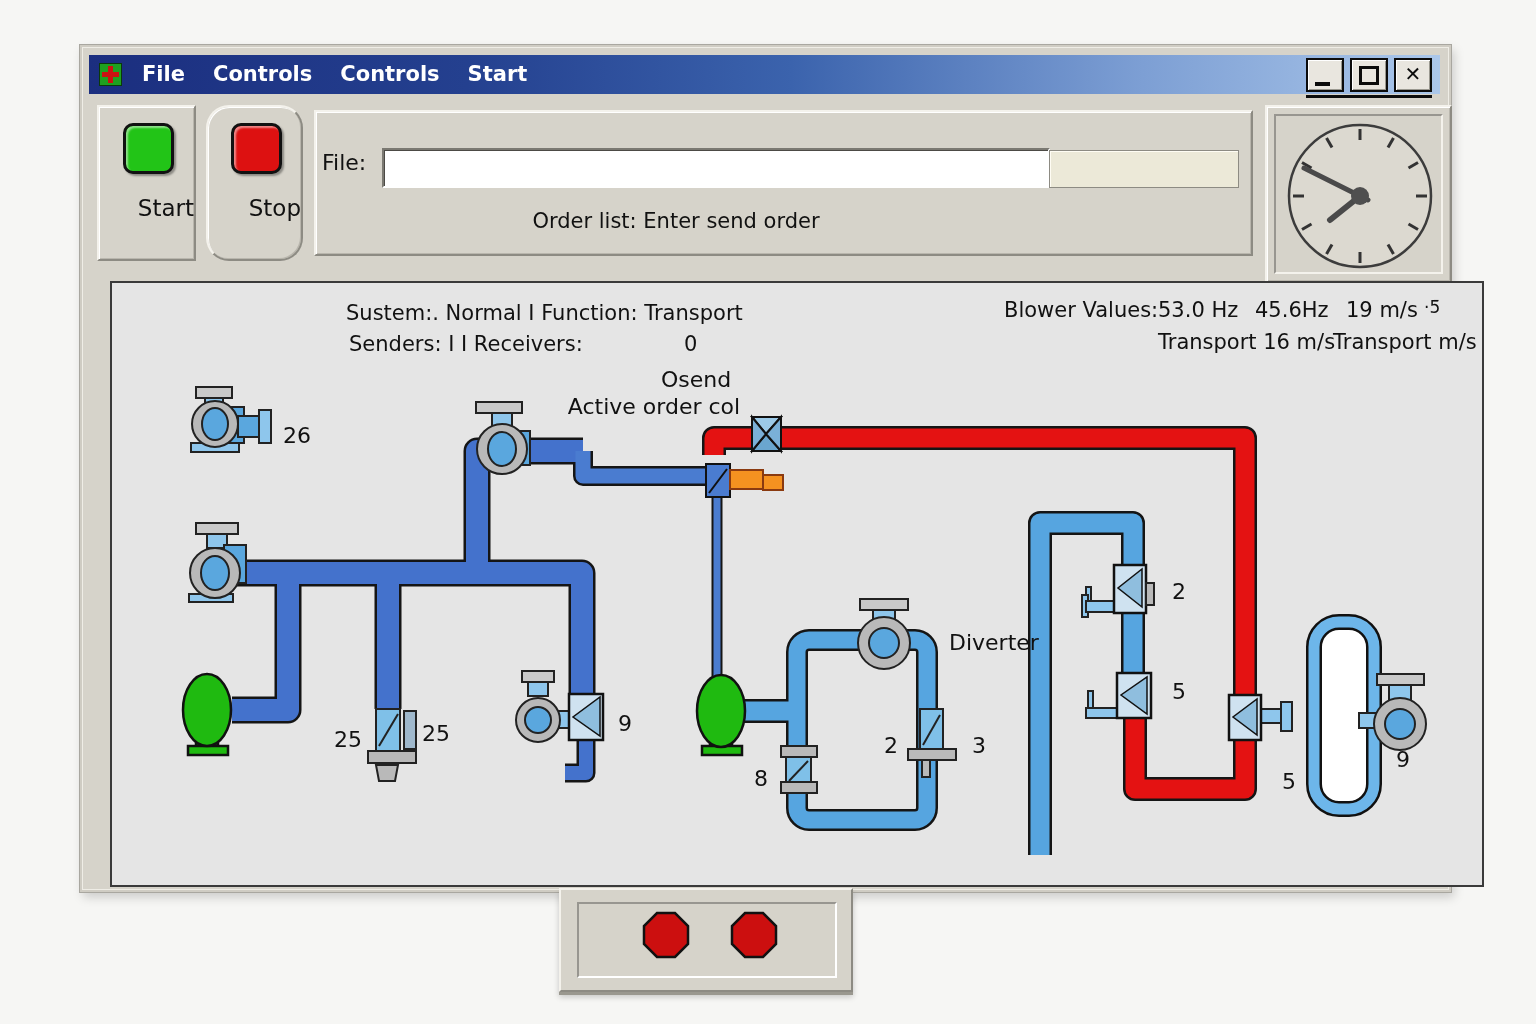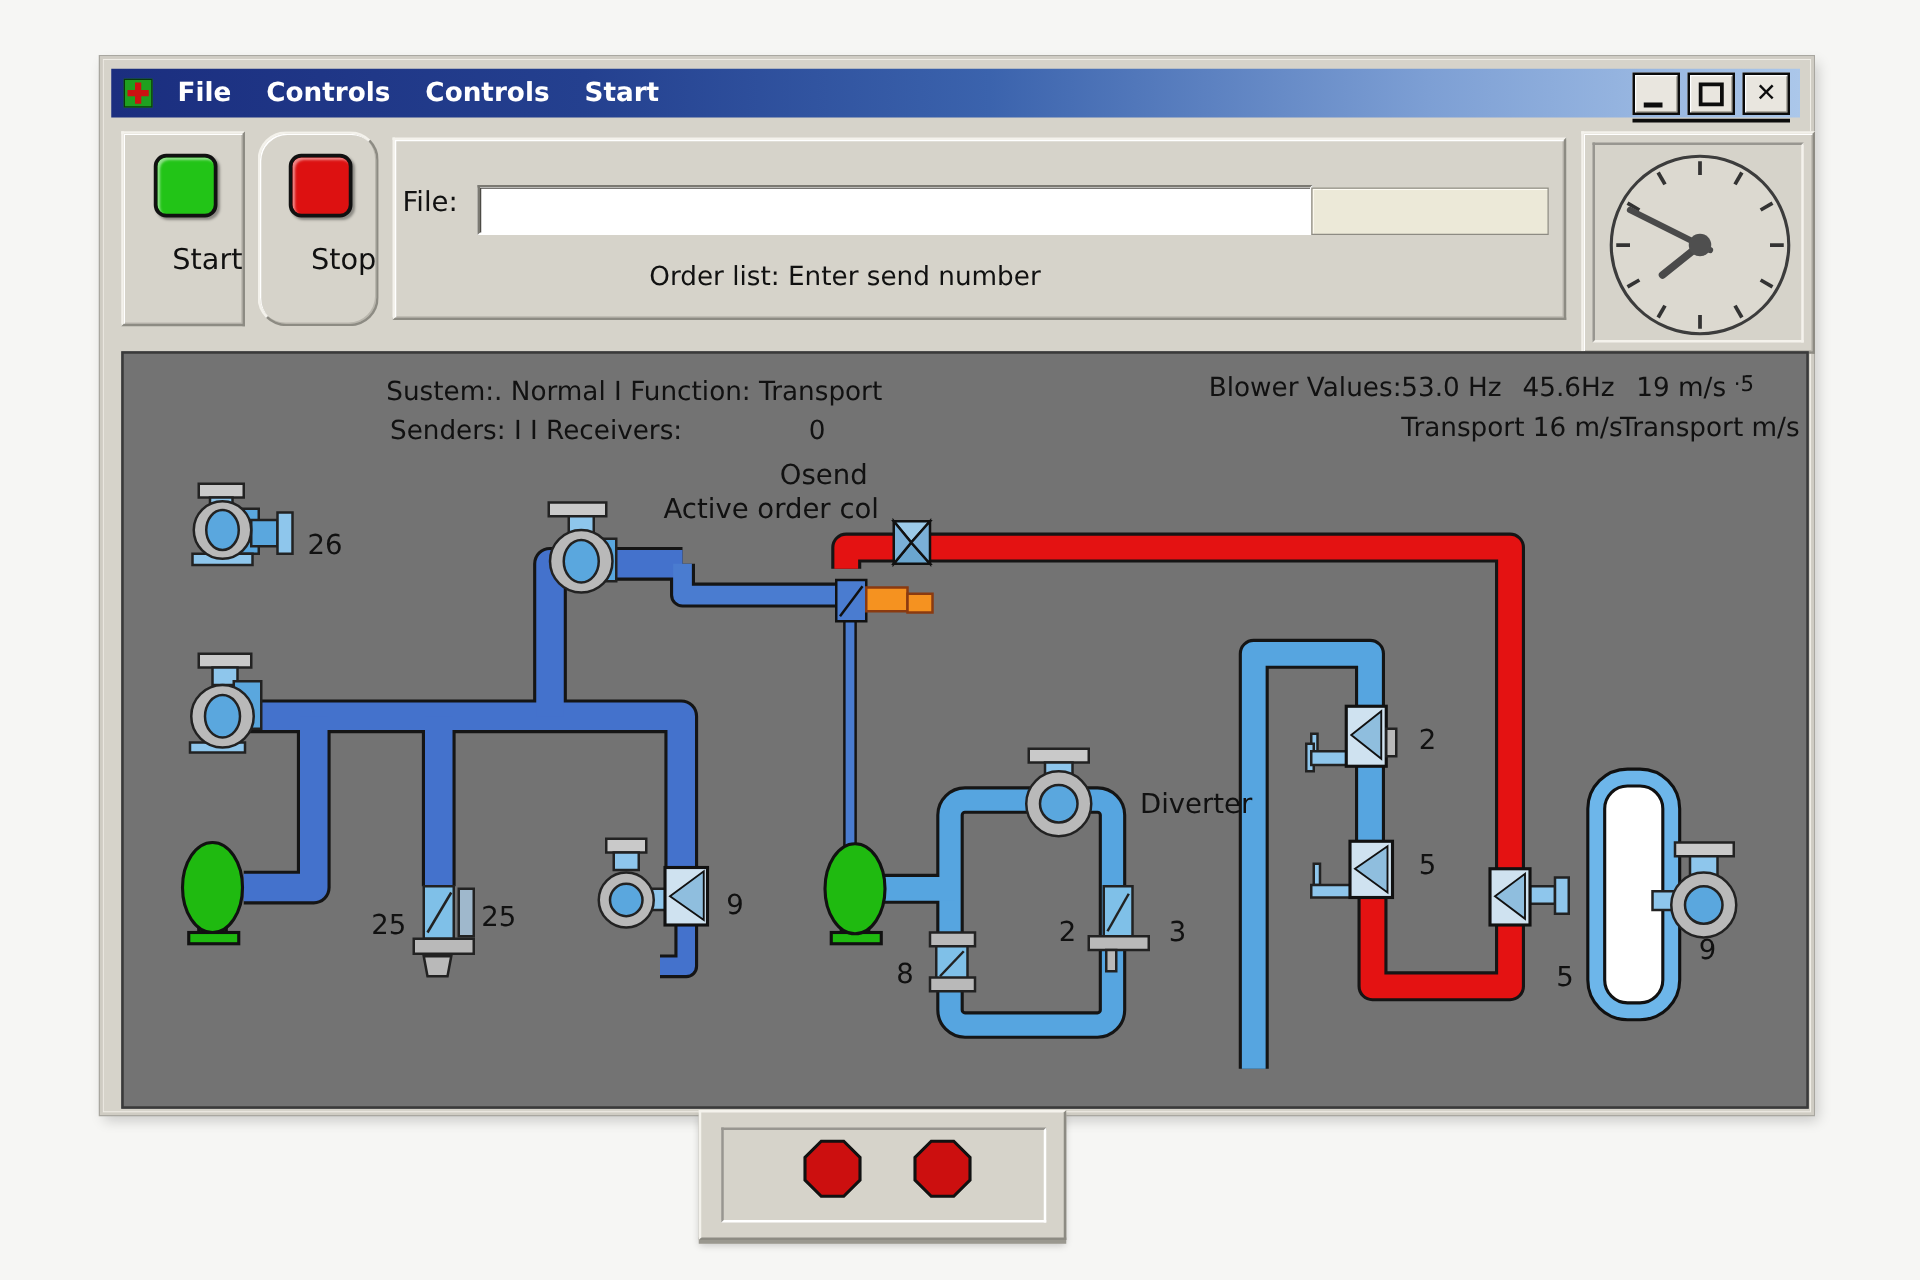--- a/index.html
+++ b/index.html
@@ -35,21 +35,21 @@
   #file-label{position:absolute;left:6px;top:38px;font-size:22px;color:#111;}
   #file-input{position:absolute;left:66px;top:36px;width:652px;height:36px;background:#ffffff;
               border:2px solid;border-color:#7b7972 #ffffff #ffffff #7b7972;box-shadow:inset 1px 1px 0 #4c4a45;
               font-size:20px;padding:0 6px;outline:none;}
   #file-browse{position:absolute;left:733px;top:38px;width:188px;height:36px;background:#ece9d8;
                border:1px solid #8d8b83;box-shadow:inset 1px 1px 0 #fffdf4;}
   #order-hint{position:absolute;left:60px;top:97px;width:600px;text-align:center;font-size:21px;color:#111;}
   #clock-panel{left:1183px;top:58px;width:183px;height:174px;}
   #clock-inner{position:absolute;left:7px;top:7px;right:7px;bottom:7px;border:2px solid;border-color:#989690 #f4f2ec #f4f2ec #989690;}
   
-  #canvas{left:15px;top:234px;width:1346px;height:602px;background:#737373;border:2px solid #3a3a3a;}
+  #canvas{left:28px;top:234px;width:1346px;height:602px;background:#e5e5e5;border:2px solid #3a3a3a;padding-left:24px;}
   
   #bottom-panel{left:477px;top:841px;width:290px;height:100px;background:#d6d3ca;
                 border:2px solid;border-color:#f4f2ec #8d8b83 #8d8b83 #f4f2ec;box-shadow:0 3px 0 #9a988f,0 5px 6px rgba(0,0,0,.2);}
   #bottom-inner{position:absolute;left:16px;top:12px;width:256px;height:72px;
                 border:2px solid;border-color:#989690 #ffffff #ffffff #989690;}
 </style>
 </head>
 <body>
 
 <div id="window" class="abs">
@@ -78,21 +78,21 @@
     <div class="btn-label">Start</div>
   </div>
   <div id="stop-panel" class="abs raised">
     <div id="stop-btn" class="sq-btn"></div>
     <div class="btn-label">Stop</div>
   </div>
   <div id="file-panel" class="abs raised">
     <div id="file-label">File:</div>
     <input id="file-input" value="" style="">
     <div id="file-browse"></div>
-    <div id="order-hint">Order list: Enter send number</div>
+    <div id="order-hint">Order list: Enter send order</div>
   </div>
   <div id="clock-panel" class="abs raised">
     <div id="clock-inner">
       <svg width="169" height="160" viewBox="-84 -80 169 160">
         <circle cx="0" cy="0" r="71" fill="#dcd9d0" stroke="#3c3c3c" stroke-width="2.5"></circle>
         <g stroke="#333" stroke-width="3">
           <line x1="0" y1="-56" x2="0" y2="-67"></line>
             <line x1="28" y1="-48.5" x2="33.5" y2="-58"></line>
           <line x1="48.5" y1="-28" x2="58" y2="-33.5"></line>
             <line x1="56" y1="0" x2="67" y2="0"></line>

